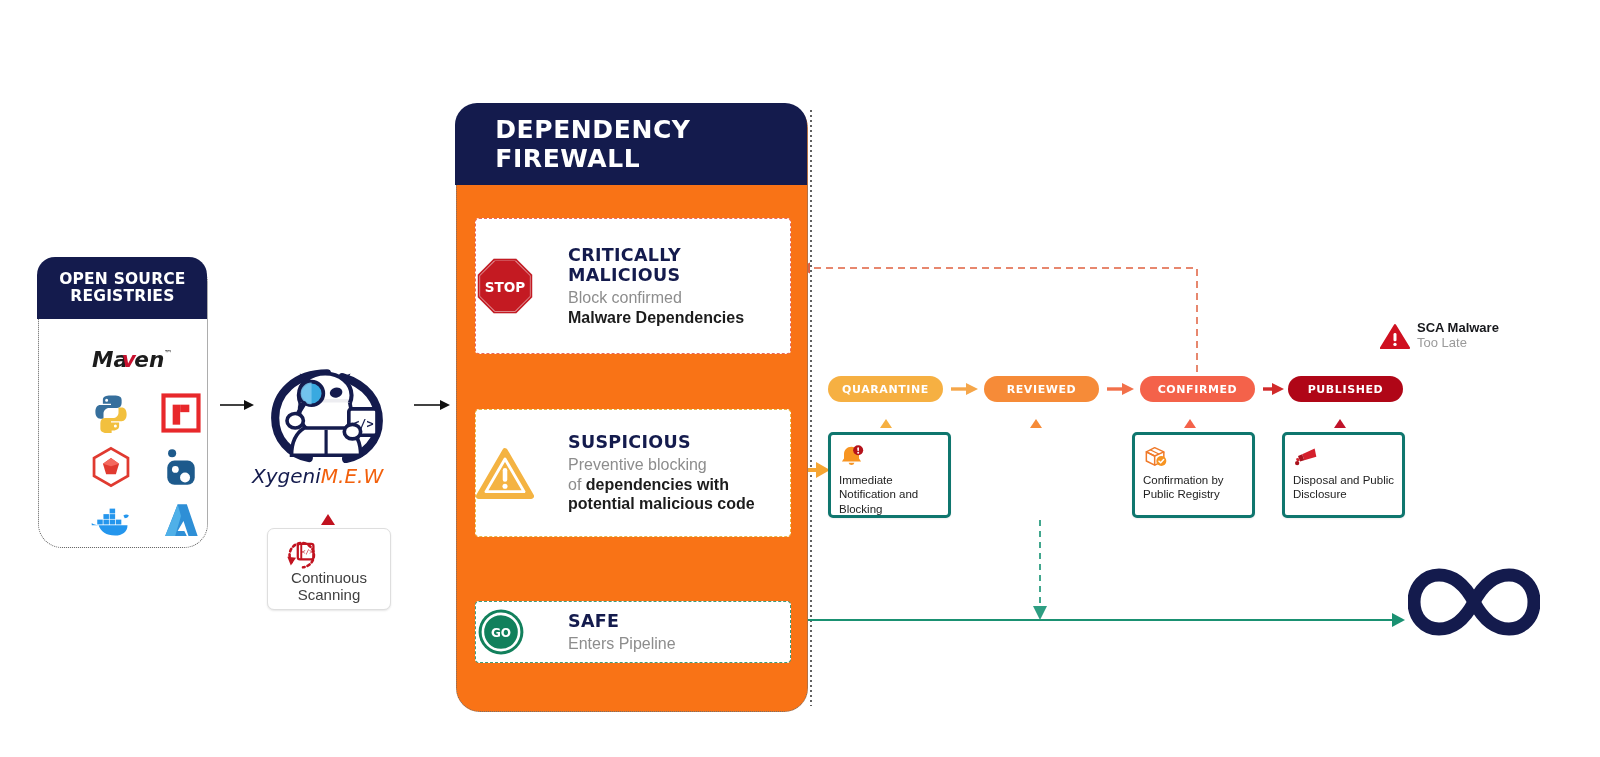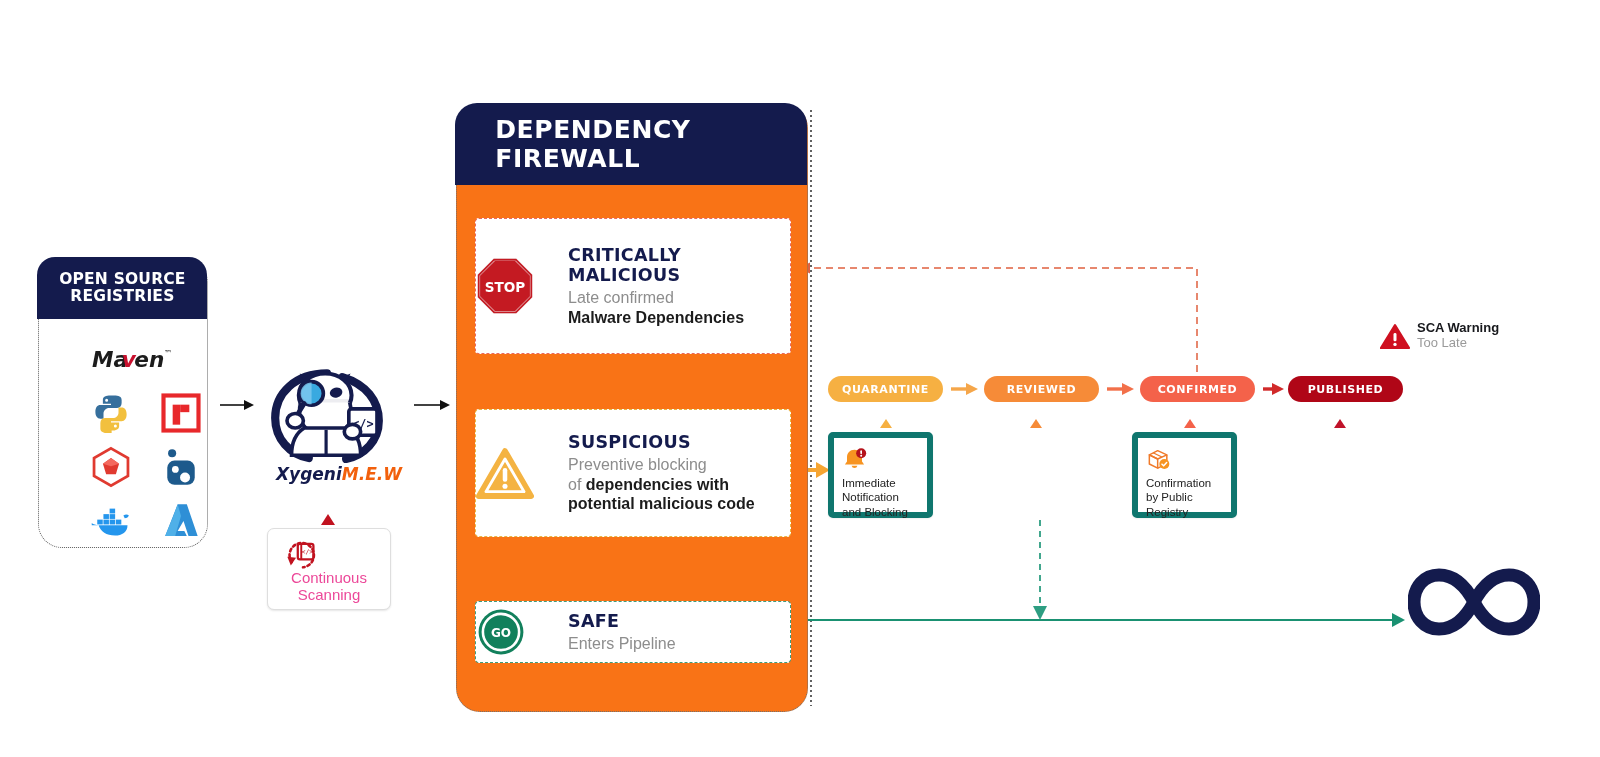--- a/index.html
+++ b/index.html
@@ -38,36 +38,36 @@
   #registry-logos{
     position:absolute;left:0;top:64px;width:170px;height:220px;
     display:flex;flex-direction:column;align-items:center;
   }
   .logo-row{display:flex;justify-content:center;align-items:center;gap:26px;margin-top:10px;margin-left:43px;}
   .logo-cell{width:44px;height:44px;display:flex;align-items:center;justify-content:center;}
 
   
   #mascot{left:252px;top:368px;width:150px;height:135px;}
   #mascot-wordmark{
-    position:absolute;left:0;top:96px;width:150px;text-align:right;
-    font-size:17px;font-weight:bold;font-style:italic;
+    position:absolute;left:0;top:96px;width:150px;text-align:left;
+    font-size:20px;font-weight:normal;font-style:italic;
     font-family:"DejaVu Sans", sans-serif;
   }
   .w-x{color:#141b4d;}
   .w-m{color:#f2600c;}
 
   
   #continuous-scanning{
     left:267px;top:528px;width:122px;height:80px;
     background:#fff;border:1px solid #dedede;border-radius:7px;
     box-shadow:0 1px 2px rgba(0,0,0,.10);
   }
   #cs-label{
     position:absolute;left:0;top:40px;width:122px;text-align:center;
-    font-size:15px;color:#ec4899;line-height:1.15;
+    font-size:15px;color:#404040;line-height:1.15;
   }
   #cs-arrow{
     left:321px;top:514px;width:0;height:0;
     border-left:7px solid transparent;border-right:7px solid transparent;
     border-bottom:11px solid #c1121f;
   }
 
   
   #firewall-panel{
     left:456px;top:104px;width:352px;height:608px;
@@ -106,22 +106,22 @@
     color:#fff;font-size:11px;font-weight:bold;letter-spacing:.6px;
     font-family:"DejaVu Sans", sans-serif;
   }
   #pill-quarantine{left:828px;width:115px;background:#f6b042;}
   #pill-reviewed{left:984px;width:115px;background:#f68b38;}
   #pill-confirmed{left:1140px;width:115px;background:#f4624a;}
   #pill-published{left:1288px;width:115px;background:#b00617;}
 
   
   .step-box{
-    position:absolute;top:432px;width:105px;height:86px;
-    background:#fff;border:6px solid #0f766e;border-radius:5px;
+    position:absolute;top:432px;width:123px;height:86px;
+    background:#fff;border:3px solid #0f766e;border-radius:5px;
     box-shadow:0 1px 2px rgba(0,0,0,.07);
     box-sizing:border-box;padding:8px 8px 0 8px;
   }
   #step-1{left:828px;}
   #step-2{left:978px;}
   #step-3{left:1132px;}
   #step-4{left:1282px;}
   .step-icon{height:26px;display:flex;align-items:center;}
   .step-label{font-size:11.5px;color:#222;line-height:1.25;margin-top:4px;}
   .step-caret{
@@ -325,21 +325,21 @@
       <div class="fw-icon">
         <svg viewBox="0 0 64 64" width="58" height="58">
           <polygon points="20,3 44,3 61,20 61,44 44,61 20,61 3,44 3,20" fill="#c41a22" stroke="#f2f2f2" stroke-width="3"></polygon>
           <polygon points="20,3 44,3 61,20 61,44 44,61 20,61 3,44 3,20" fill="none" stroke="#c41a22" stroke-width="2"></polygon>
           <text x="32" y="39" text-anchor="middle" font-family="DejaVu Sans, sans-serif" font-size="15" font-weight="bold" fill="#fff">STOP</text>
         </svg>
       </div>
       <div class="fw-text">
         <div class="fw-title">CRITICALLY MALICIOUS</div>
         <div class="fw-sub">
-          <span>Late confirmed</span><br>
+          <span>Block confirmed</span><br>
           <b>Malware Dependencies</b>
         </div>
       </div>
     </div>
 
     <div class="fw-card" id="card-suspicious">
       <div class="fw-icon">
         <svg viewBox="0 0 64 58" width="58" height="53">
           <path d="M32 4 L61 54 L3 54 Z" fill="#f4b342" stroke="#f4b342" stroke-width="6" stroke-linejoin="round"></path>
           <path d="M32 13 L53 49 L11 49 Z" fill="none" stroke="#fff" stroke-width="3.2" stroke-linejoin="round"></path>
@@ -403,29 +403,40 @@
         <path d="M4 9 v11 l10 5 V14z" fill="none" stroke="#f07a2a" stroke-width="1.8" stroke-linejoin="round"></path>
         <path d="M25 9 v11 l-11 5" fill="none" stroke="#f07a2a" stroke-width="1.8" stroke-linejoin="round"></path>
         <path d="M8.5 6.5 L19 11.6" stroke="#f07a2a" stroke-width="1.6"></path>
         <circle cx="22" cy="20" r="6" fill="#f79421"></circle>
         <path d="M19.2 20.2 l2 2 l3.6 -4" fill="none" stroke="#fff" stroke-width="1.8" stroke-linecap="round" stroke-linejoin="round"></path>
       </svg>
     </div>
     <div class="step-label">Confirmation by Public Registry</div>
   </div>
 
+  <div class="step-box" id="step-4">
+    <div class="step-icon">
+      <svg viewBox="0 0 30 28" width="25" height="24">
+        <path d="M26 5 L11 12 L13.5 19 L28 15 Z" fill="#d4202c"></path>
+        <path d="M11 12 L6 14 L8.5 20.5 L13.5 19 Z" fill="#a8121d"></path>
+        <path d="M6.5 16 L3.5 17.2 L5 21 L8 19.8 Z" fill="#d4202c"></path>
+        <circle cx="5" cy="22.5" r="2.6" fill="#a8121d"></circle>
+      </svg>
+    </div>
+    <div class="step-label">Disposal and Public Disclosure</div>
+  </div>
 
   <div class="abs" id="sca-block">
     <svg viewBox="0 0 34 30" width="30" height="27">
       <path d="M17 2 L33 28 L1 28 Z" fill="#cf1020" stroke="#cf1020" stroke-width="2.4" stroke-linejoin="round"></path>
       <rect x="15.3" y="11" width="3.4" height="9.5" rx="1.6" fill="#fff"></rect>
       <circle cx="17" cy="24" r="1.9" fill="#fff"></circle>
     </svg>
     <div id="sca-text">
-      <div id="sca-title">SCA Warning</div>
+      <div id="sca-title">SCA Malware</div>
       <div id="sca-sub">Too Late</div>
     </div>
   </div>
 
   <div class="abs" id="infinity">
     <svg viewBox="0 0 132 78" width="132" height="78">
       <path d="M66 39 C56 20 44 12 31 12 C16 12 6 24 6 39 C6 54 16 66 31 66 C44 66 56 58 66 39 C76 20 88 12 101 12 C116 12 126 24 126 39 C126 54 116 66 101 66 C88 66 76 58 66 39 Z" fill="none" stroke="#141b4d" stroke-width="13" stroke-linecap="round"></path>
     </svg>
   </div>
 

